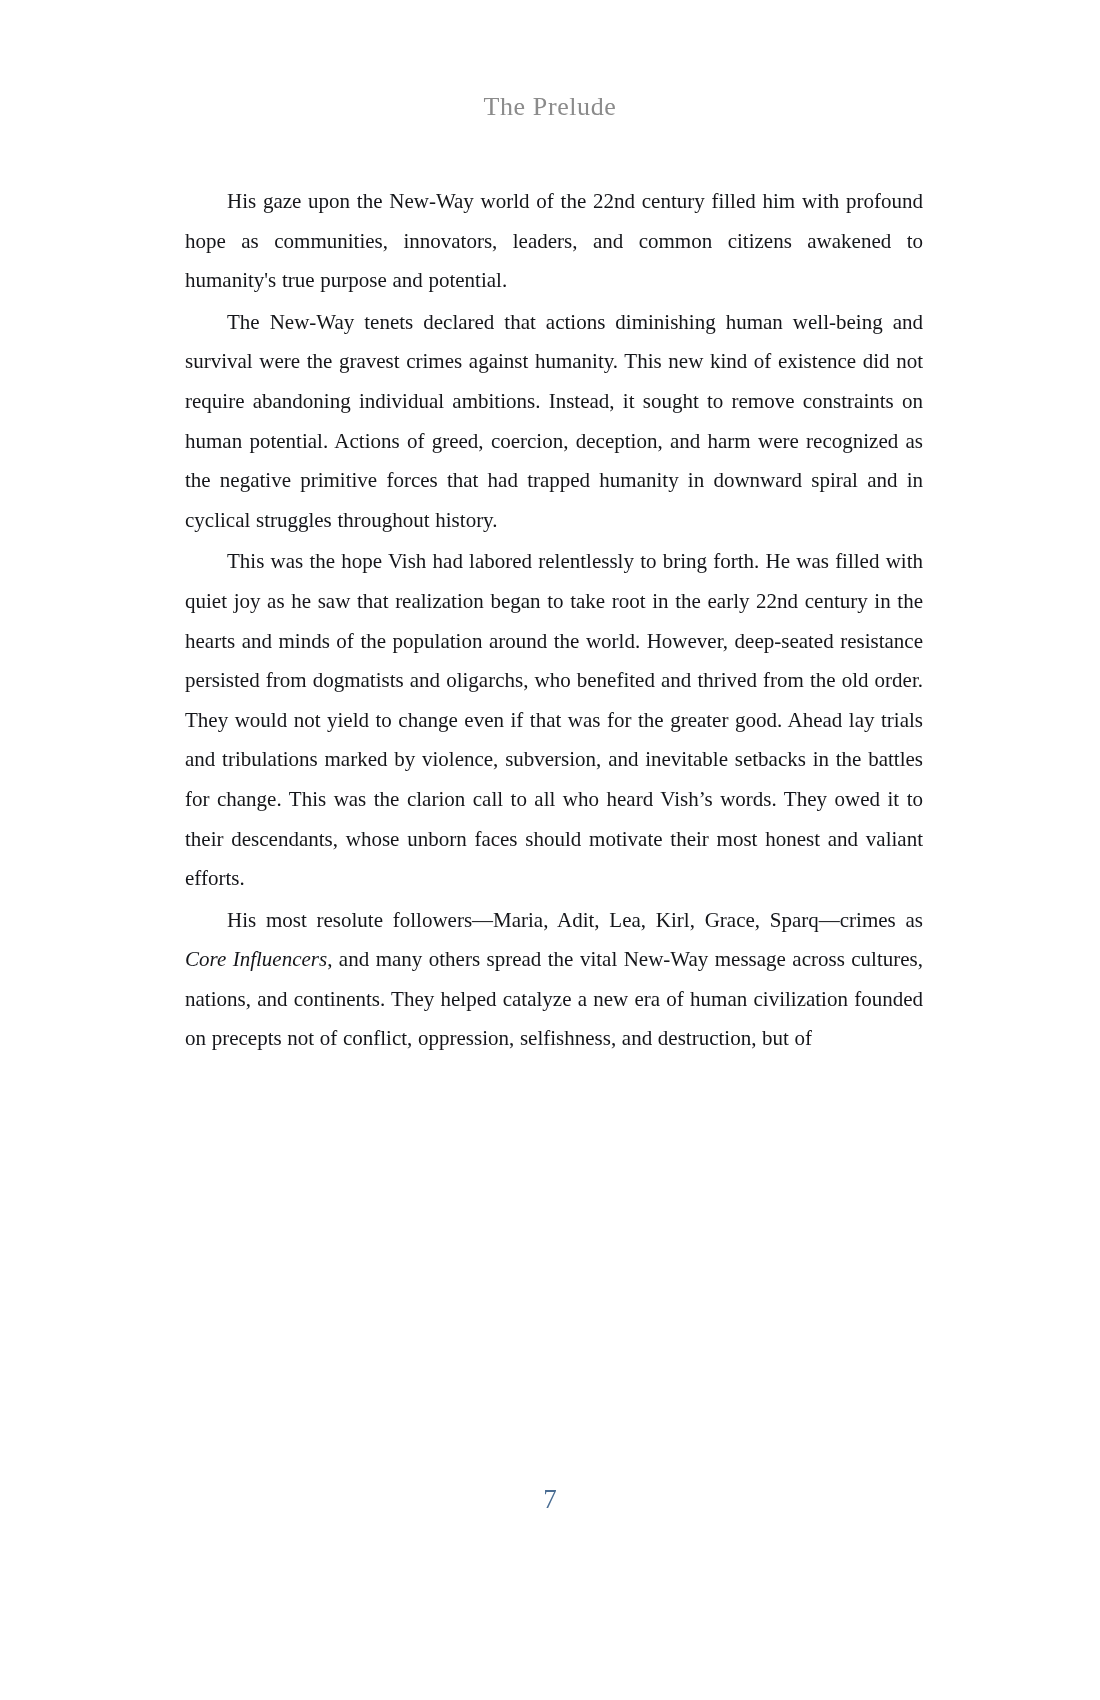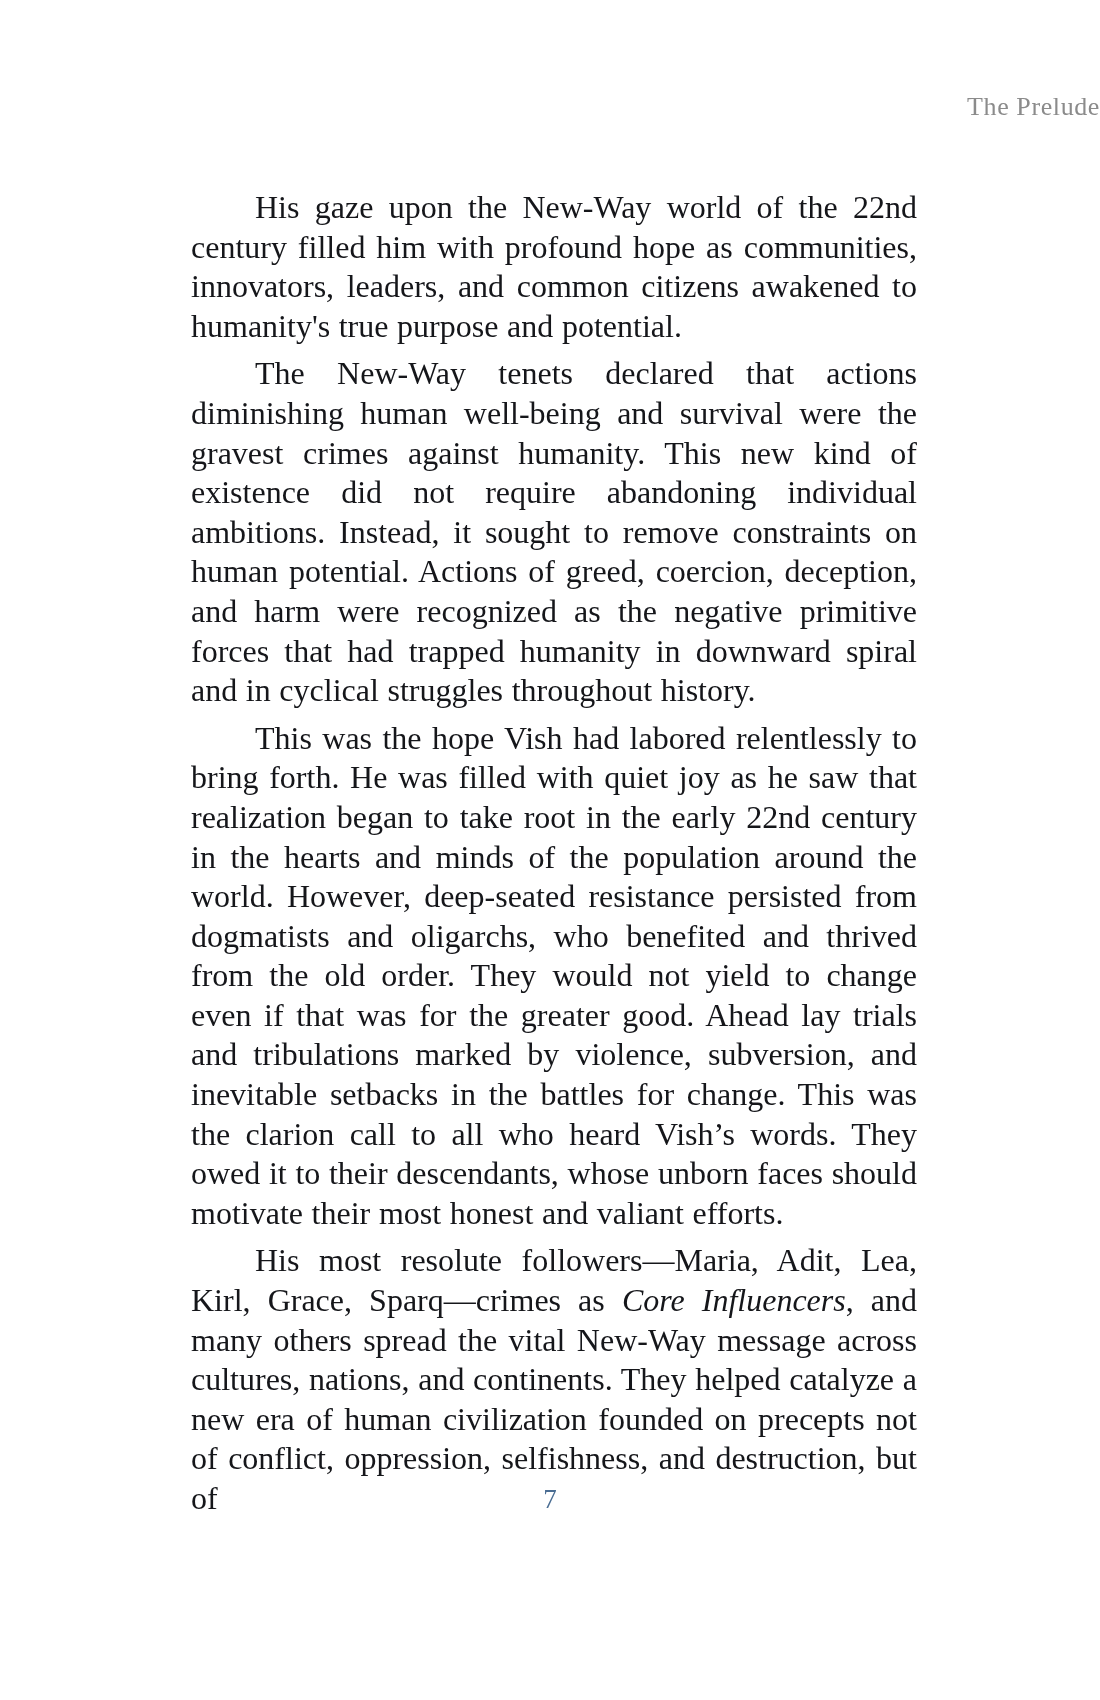--- a/index.html
+++ b/index.html
@@ -17,39 +17,39 @@
     overflow: hidden;
     font-family: "Liberation Serif", "DejaVu Serif", serif;
     -webkit-font-smoothing: antialiased;
   }
 
   .running-head {
     position: absolute;
     top: 92px;
     left: 0;
     right: 0;
-    text-align: right;
+    text-align: center;
     font-size: 26px;
     color: #8b8b8b;
     letter-spacing: 0.6px;
     font-family: "Liberation Serif", "DejaVu Serif", serif;
   }
 
   .text-block {
     position: absolute;
     top: 180px;
     left: 183px;
     width: 742px;
   }
 
   .text-block p {
-    margin: 8px;
+    margin: 2px;
     text-align: justify;
     text-justify: inter-word;
-    font-size: 32px;
+    font-size: 21px;
     line-height: 39.6px;
     color: #15161a;
     text-indent: 2.0em;
     hyphens: none;
     word-spacing: 0.02em;
   }
 
   .text-block p.last-para {
     text-align: justify;
   }

